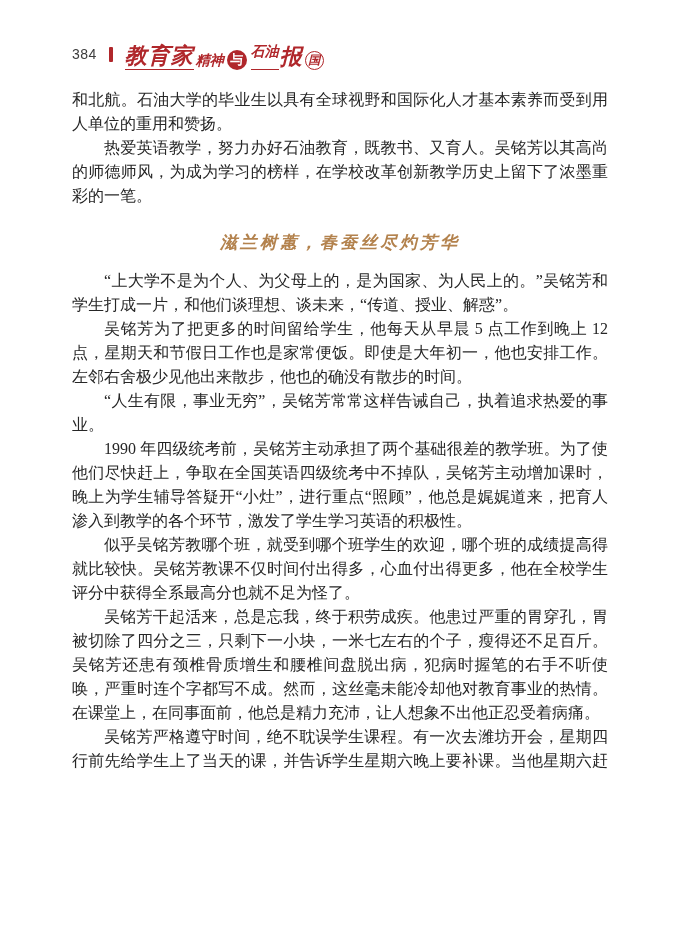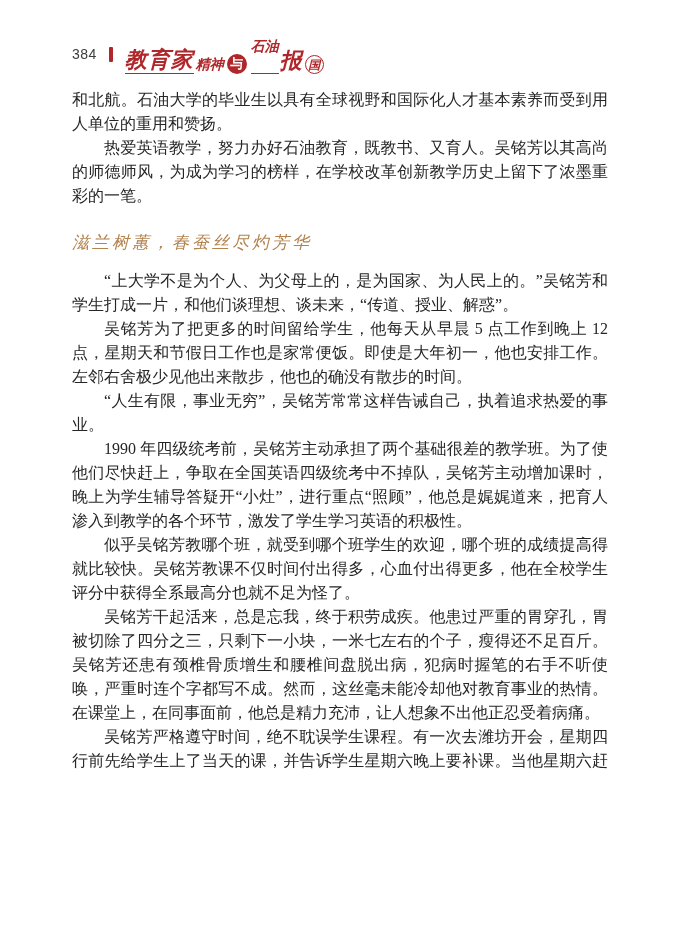--- a/index.html
+++ b/index.html
@@ -52,21 +52,21 @@
     letter-spacing: 1px;
     border-bottom: 1px solid #b0272b;
     padding-bottom: 1px;
   }
   .brand .big.no-underline { border-bottom: none; }
   .brand .small {
     font-size: 14px;
     line-height: 18px;
     margin: 4px 1px 0 2px;
   }
-  .brand .small.underlined { border-bottom: 1px solid #b0272b; padding-bottom: 17px; }
+  .brand .small.underlined { border-bottom: 1px solid #b0272b; padding-bottom: 8px; }
   .yu-badge {
     display: inline-flex;
     align-items: center;
     justify-content: center;
     width: 20px;
     height: 20px;
     border-radius: 50%;
     background: #b0272b;
     color: #ffffff;
     font-size: 13px;
@@ -100,23 +100,23 @@
     line-height: 24px;
     text-align: justify;
     text-justify: inter-character;
     text-indent: 2em;
     color: #262626;
   }
   .body-text p.continued { text-indent: 0; }
   .section-heading {
     font-size: 17px;
     line-height: 26px;
-    text-align: left;
+    text-align: center;
     color: #b3824d;
-    font-weight: normal;
+    font-weight: bold;
     font-style: italic;
     letter-spacing: 3px;
     margin: 22px 0 13px 0;
   }
 </style>
 </head>
 <body>
 
 <div class="page">
 

